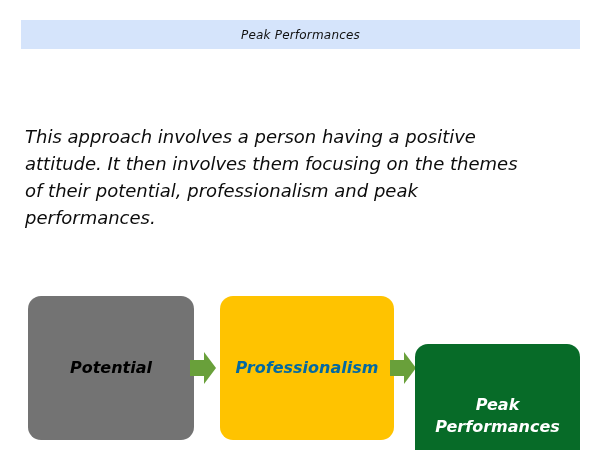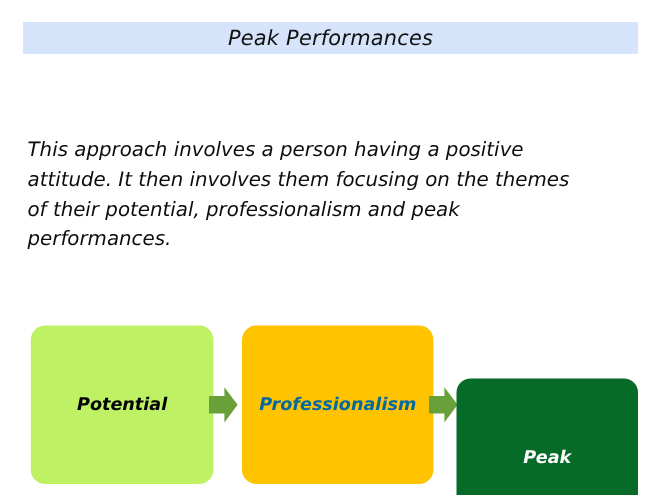--- a/index.html
+++ b/index.html
@@ -24,21 +24,21 @@
     height: 29px;
     background: #d5e4fb;
     display: flex;
     align-items: center;
     justify-content: center;
   }
   .title-text {
     font-family: "DejaVu Sans", sans-serif;
     font-style: italic;
     font-weight: 400;
-    font-size: 19px;
+    font-size: 12px;
     color: #111111;
     letter-spacing: 0.2px;
     white-space: nowrap;
   }
 
   
   .body-text {
     position: absolute;
     left: 25px;
     top: 123px;
@@ -78,21 +78,21 @@
     font-style: italic;
     font-weight: bold;
     font-size: 16px;
     line-height: 22px;
     padding: 0 8px;
   }
 
   .box-potential {
     left: 28px;
     width: 166px;
-    background: #bef264;
+    background: #737373;
   }
   .box-potential .box-label { color: #000000; }
 
   .box-professionalism {
     left: 220px;
     width: 174px;
     background: #ffc300;
   }
   .box-professionalism .box-label { color: #0369a1; }
 
@@ -142,16 +142,17 @@
 
   <div class="arrow arrow-2">
     <svg viewBox="0 0 26 32" xmlns="http://www.w3.org/2000/svg" aria-hidden="true">
       <polygon points="0,8 14,8 14,0 26,16 14,32 14,24 0,24" fill="#69a03a"></polygon>
     </svg>
   </div>
 
   <div class="box box-peak">
     <span class="box-label">
       <span>Peak</span><br>
+      <span>Performances</span>
     </span>
   </div>
 
 </div>
 
 </body></html>

